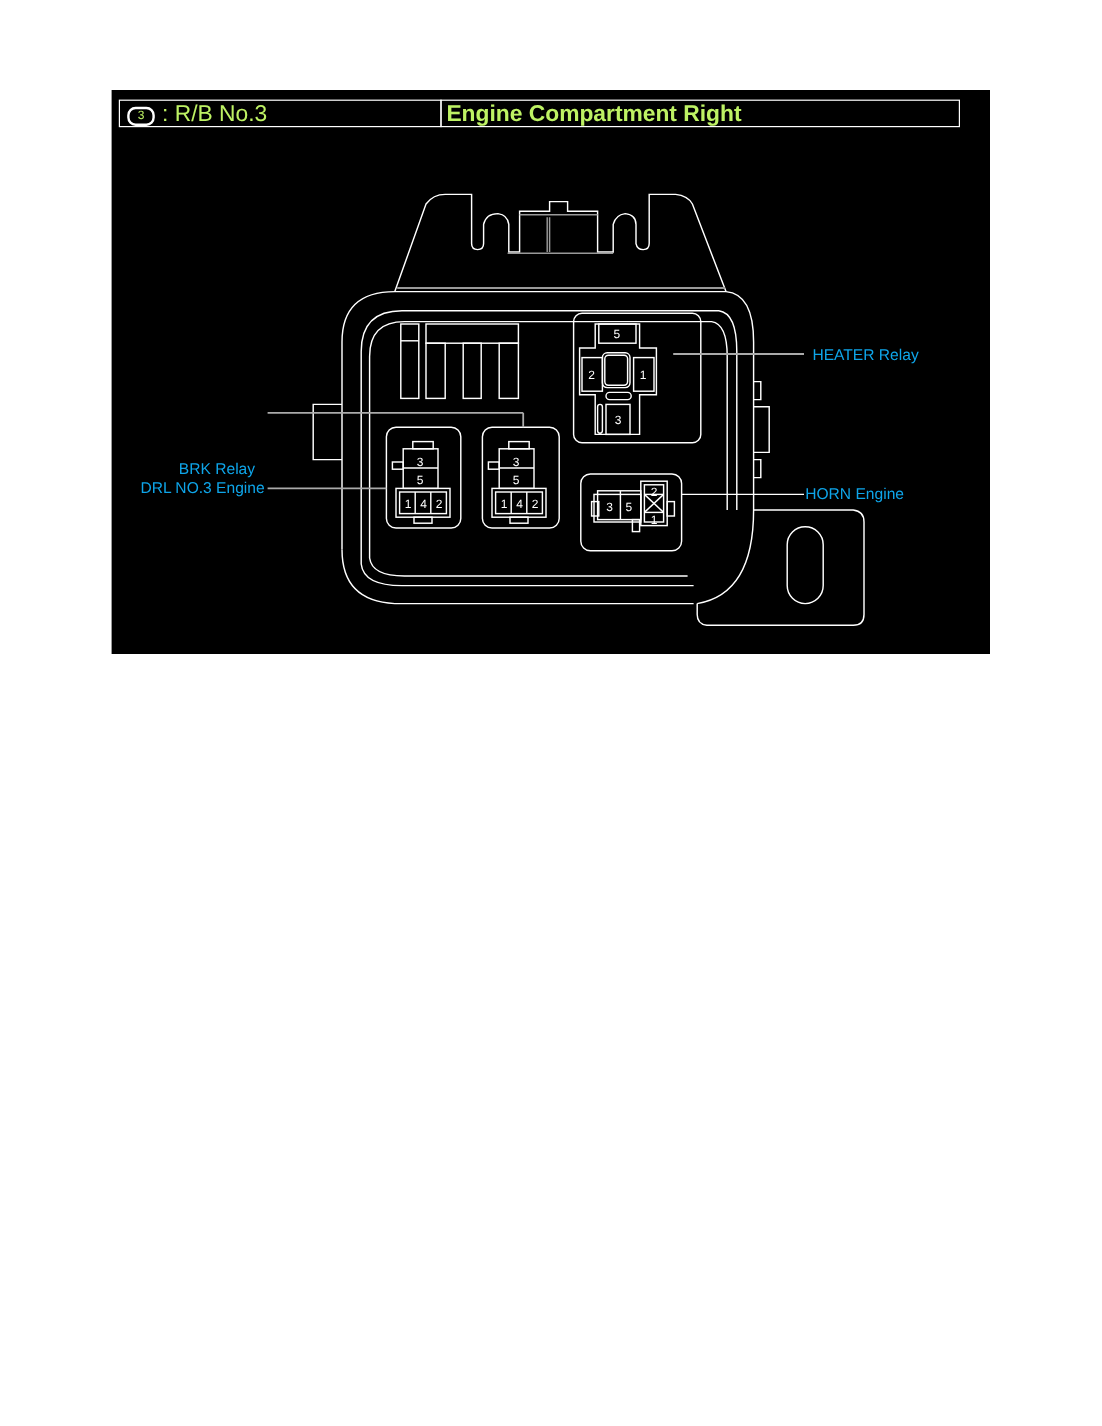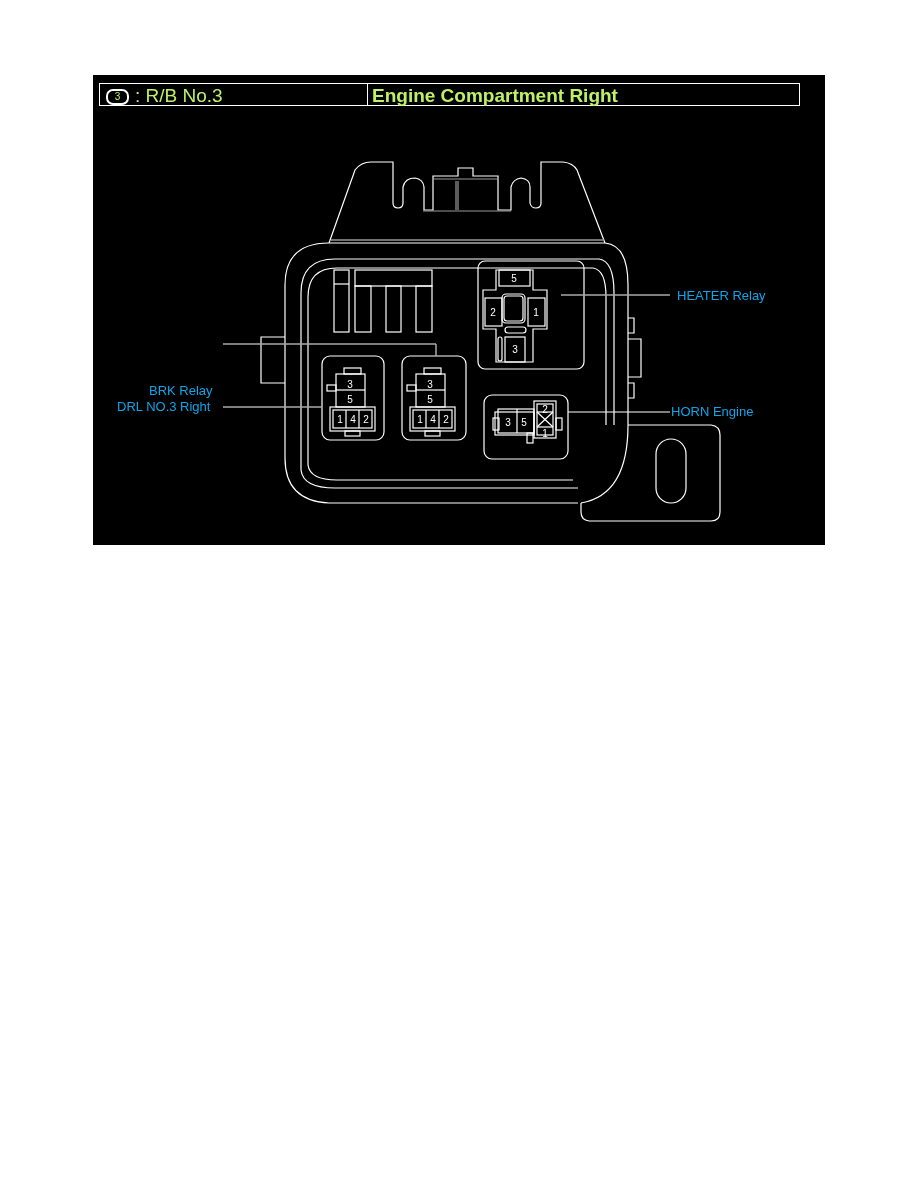--- a/index.html
+++ b/index.html
@@ -140,15 +140,15 @@
 
   <div class="hdr" id="hdr-left">
     <span class="badge">3</span><span>: R/B No.3</span>
   </div>
   <div class="hdr" id="hdr-right">
     <span>Engine Compartment Right</span>
   </div>
 
   <div class="lbl" style="left:584px;top:214px;">HEATER Relay</div>
   <div class="lbl" style="left:56px;top:262px;margin-top:47px;">BRK Relay</div>
-  <div class="lbl" style="left:24px;top:325px;">DRL NO.3 Right</div>
+  <div class="lbl" style="left:24px;top:325px;">DRL NO.3 Engine</div>
   <div class="lbl" style="left:578px;top:330px;">HORN Engine</div>
 </div>
 
 </body></html>

